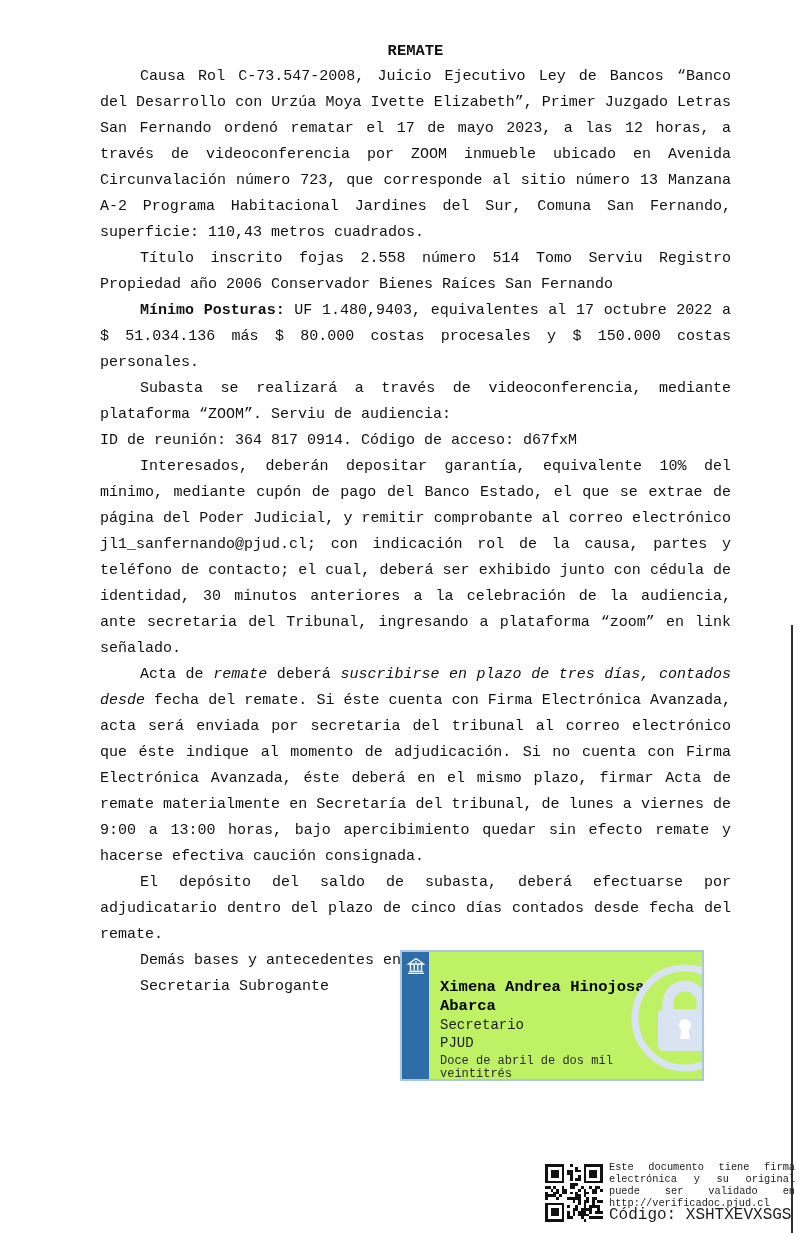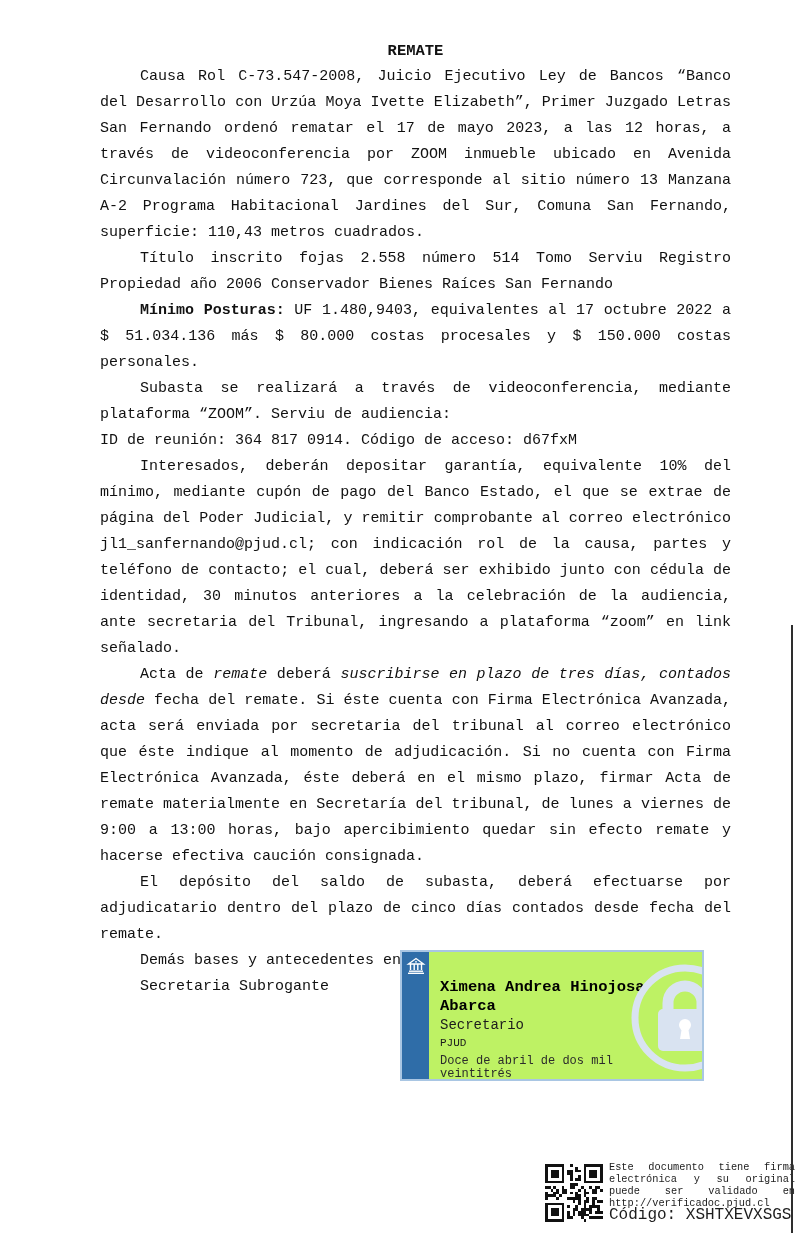--- a/index.html
+++ b/index.html
@@ -24,21 +24,21 @@
   }
   .stamp-bar{
     position:absolute;left:0;top:0;bottom:0;width:27px;background:#2f6da8;
   }
   .stamp-bar svg{display:block;margin:4px auto 0 auto;}
   .stamp-content{
     position:absolute;left:38px;top:26px;width:220px;
   }
   .stamp-name{font-size:15.5px;font-weight:700;color:#000;line-height:19px;}
   .stamp-role{font-size:14px;color:#1c1c1c;line-height:18px;}
-  .stamp-org{font-size:11px;color:#1c1c1c;line-height:18px;}
+  .stamp-org{font-size:14px;color:#1c1c1c;line-height:18px;}
   .stamp-date{font-size:12px;color:#2b2b2b;line-height:13px;margin-top:3px;}
   .stamp-time{font-size:16px;color:#2b2b2b;line-height:13px;}
   .stamp-lock{position:absolute;left:228px;top:11px;}
 
   
   .qr-block{position:absolute;left:545px;top:1164px;}
   .verify-text{
     position:absolute;left:609px;top:1161px;width:186px;
     font-size:10.3px;line-height:12px;text-align:justify;color:#1c1c1c;
   }

